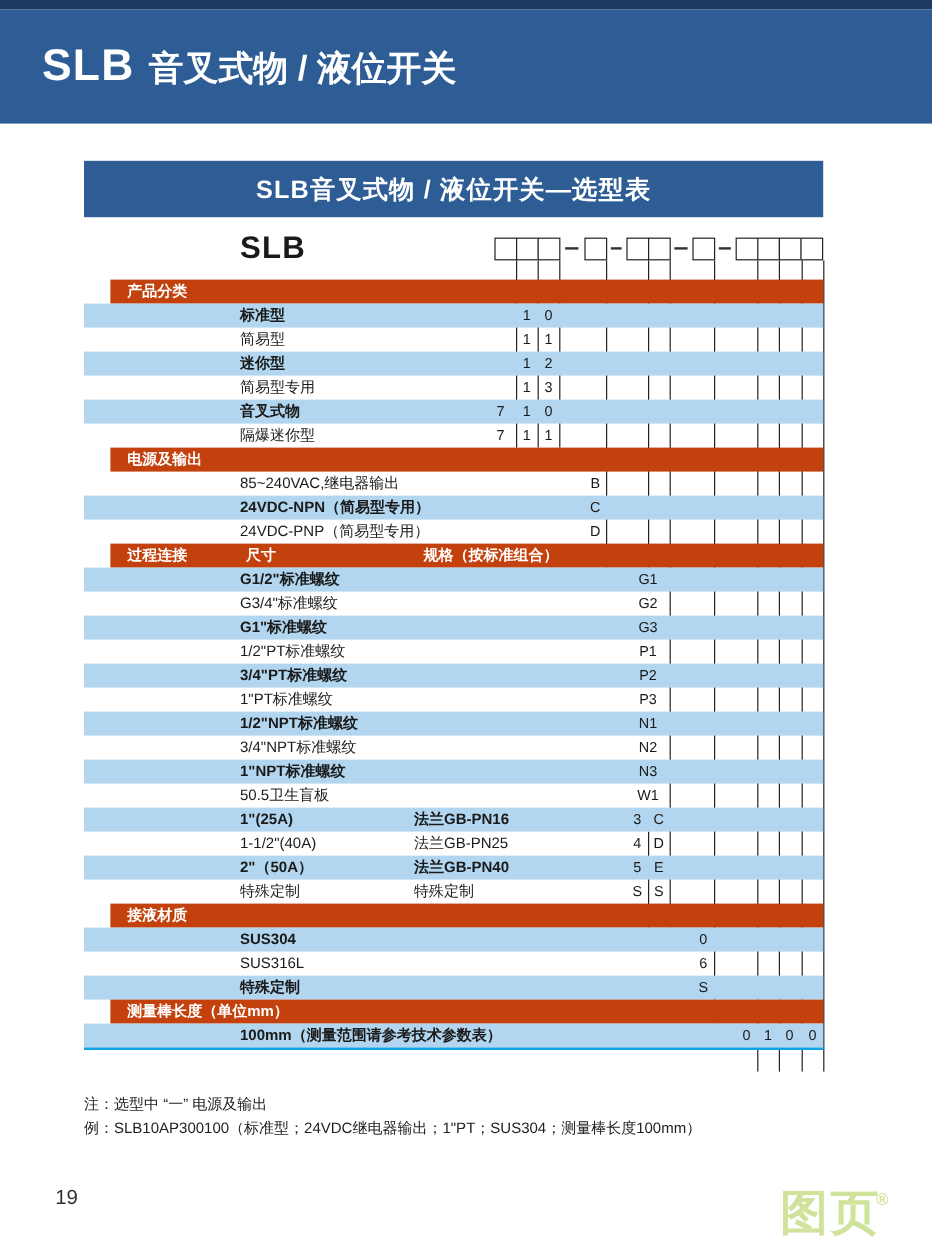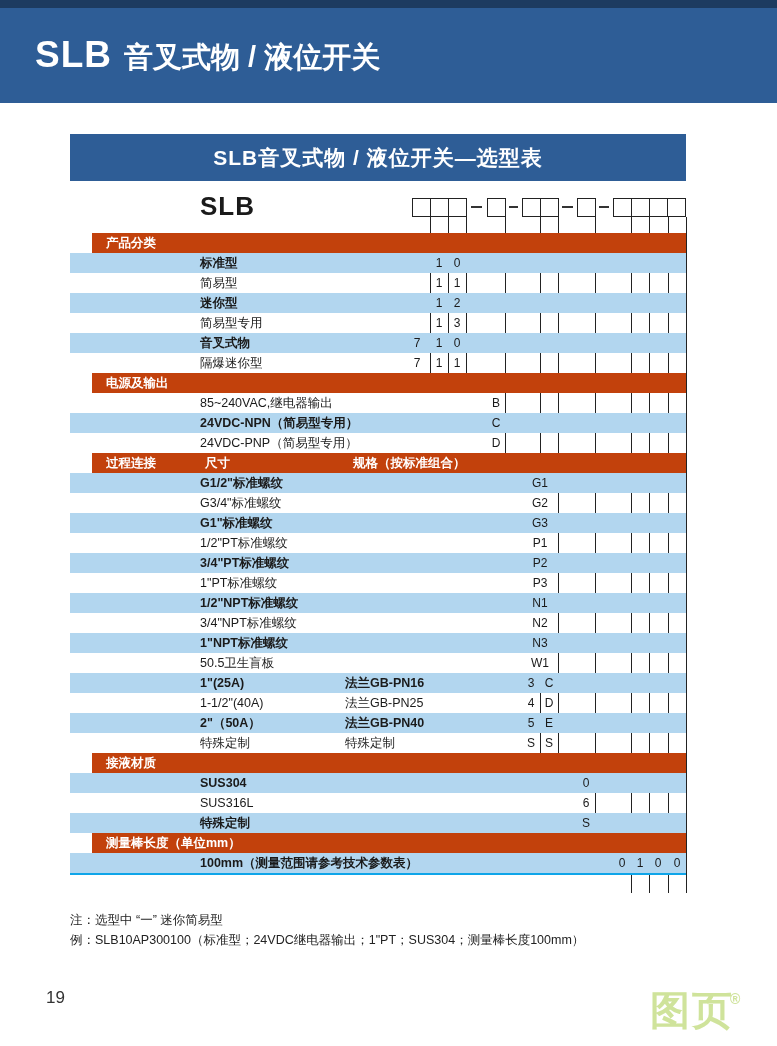--- a/index.html
+++ b/index.html
@@ -240,21 +240,21 @@
     <div class="row lb last">
       <span class="lbl">100mm（测量范围请参考技术参数表）</span>
       <span class="code l1">0</span>
       <span class="code l2">1</span>
       <span class="code l3">0</span>
       <span class="code l4">0</span>
     </div>
   </div>
 
   <div class="notes">
-    <div>注：选型中 “一” 迷你简易型</div>
+    <div>注：选型中 “一” 电源及输出</div>
     <div>例：SLB10AP300100（标准型；24VDC继电器输出；1"PT；SUS304；测量棒长度100mm）</div>
   </div>
 
   <div class="pageno">19</div>
 
   <div class="wm">
     <span>图页</span><span class="reg">®</span><span>网</span>
   </div>
 
 </div>

